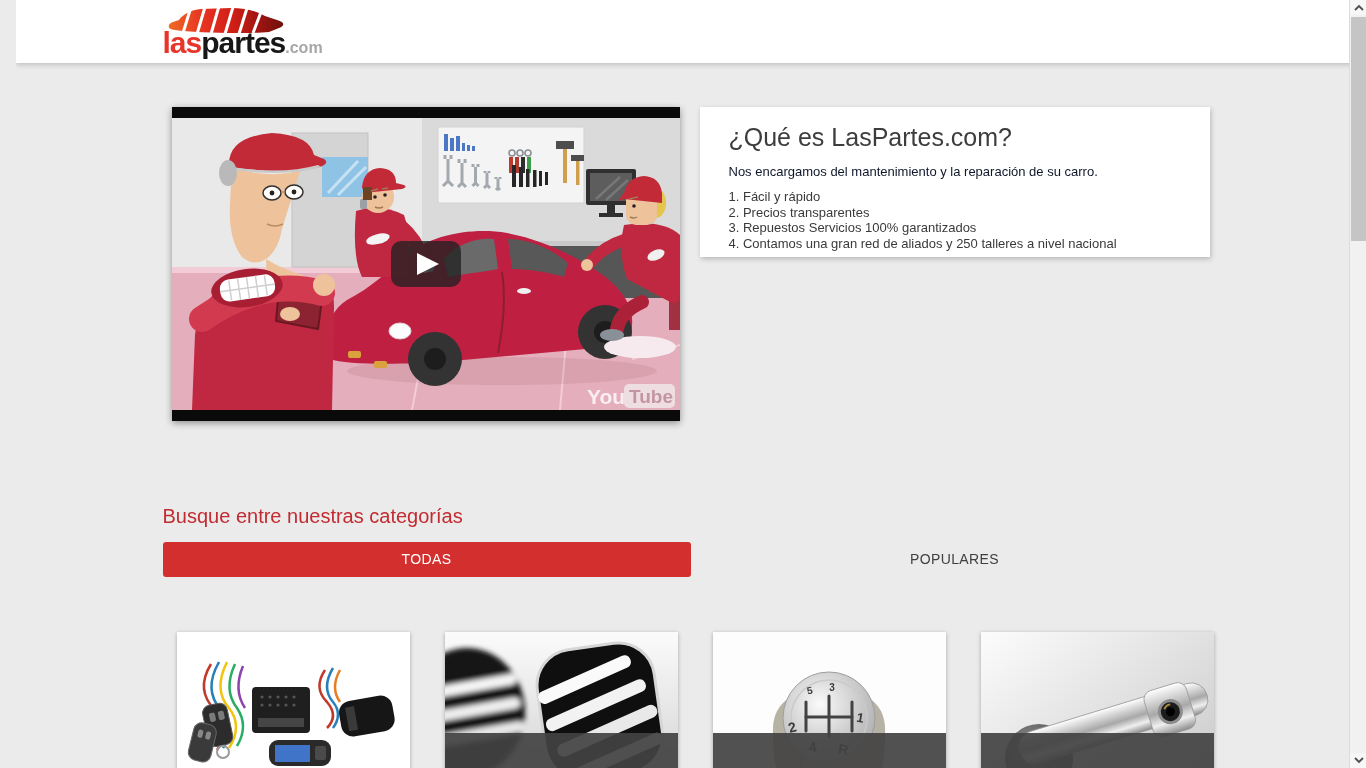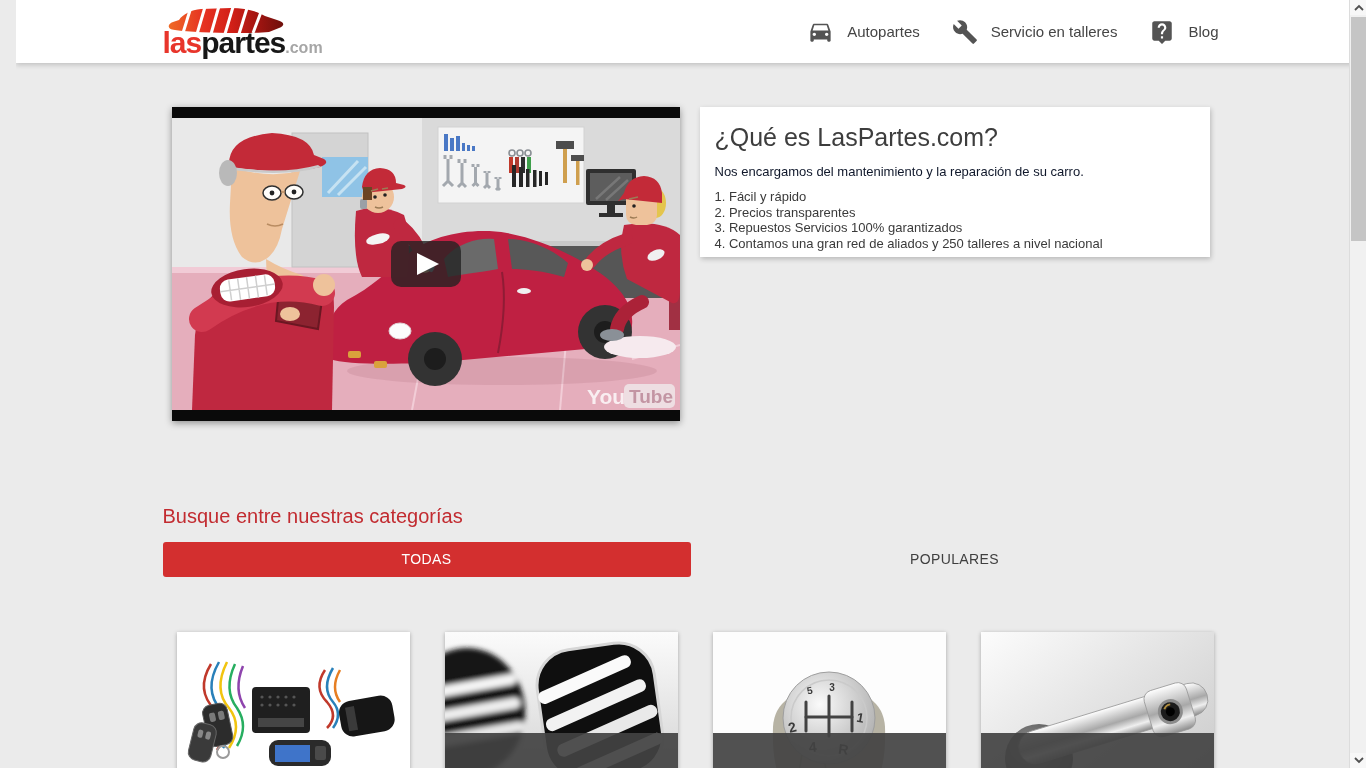--- a/index.html
+++ b/index.html
@@ -17,21 +17,21 @@
   .logo-text .p3 { color:#a6a6a6; font-size:16px; letter-spacing:0; }
   nav { display:flex; align-items:center; gap:32px; }
   .nav-item { display:flex; align-items:center; gap:13px; font-size:15px; color:#454545; cursor:pointer; }
   .nav-item svg { display:block; }
 
   
   main { width:1056px; margin:0 auto; }
   .hero { display:flex; gap:20px; padding:44px 9px 0 9px; }
   .video { width:508px; height:314px; position:relative; background:#0a0a0a; box-shadow:0 2px 7px rgba(0,0,0,.4); cursor:pointer; flex:none;text-decoration:underline; }
   .video svg { display:block; }
-  .about { width:596px; height:150px; background:#fff; box-shadow:1px 2px 5px rgba(0,0,0,.22); padding:10px 15px; }
+  .about { width:596px; height:150px; background:#fff; box-shadow:1px 2px 5px rgba(0,0,0,.22); padding:10px 29px; }
   .about h1 { font-size:25px; font-weight:400; color:#3d3d3d; margin:6px 0 12px 0; }
   .about p { font-size:13px; color:#0f172a; margin-bottom:10px; }
   .about ul { list-style:none; }
   .about li { font-size:13px; color:#3a3a3a; line-height:15.5px; }
 
   
   .cats-title { margin-top:84px; text-align:left; font-size:20px; font-weight:400; color:#c22b30; }
   .tabs { display:flex; margin-top:14px; padding:0 0; }
   .tab { flex:1; height:35px; line-height:35px; text-align:center; font-size:14px; letter-spacing:.4px; color:#3f3f3f; cursor:pointer; font-weight:normal; }
   .tab.active { background:#d32f2f; color:#fff; border-radius:3px; }
@@ -71,46 +71,20 @@
             <path d="M26 1 L18 27"></path>
               <path d="M40 1 L32 28"></path>
               <path d="M54 0 L46 28"></path>
             <path d="M68 1 L60 28"></path>
               <path d="M82 2 L74 28"></path>
               <path d="M96 6 L88 27"></path>
           </g>
         </svg>
         <div class="logo-text"><span class="p1">las</span><span class="p2">partes</span><span class="p3">.com</span></div>
       </a>
-      <nav>
-        <a class="nav-item">
-          <span>
-            <svg width="27" height="27" viewBox="0 0 24 24" fill="#545454">
-                <path d="M18.92 6.01C18.72 5.42 18.16 5 17.5 5h-11c-.66 0-1.21.42-1.42 1.01L3 12v8c0 .55.45 1 1 1h1c.55 0 1-.45 1-1v-1h12v1c0 .55.45 1 1 1h1c.55 0 1-.45 1-1v-8l-2.08-5.99zM6.5 16c-.83 0-1.5-.67-1.5-1.5S5.67 13 6.5 13s1.5.67 1.5 1.5S7.33 16 6.5 16zm11 0c-.83 0-1.5-.67-1.5-1.5s.67-1.5 1.5-1.5 1.5.67 1.5 1.5-.67 1.5-1.5 1.5zM5 11l1.5-4.5h11L19 11H5z"></path>
-              </svg>
-          </span>
-          <span>Autopartes</span>
-        </a>
-        <a class="nav-item">
-          <span>
-            <svg width="26" height="26" viewBox="0 0 24 24" fill="#545454">
-                <path d="M22.7 19l-9.1-9.1c.9-2.3.4-5-1.5-6.9-2-2-5-2.4-7.4-1.3L9 6 6 9 1.6 4.7C.4 7.1.9 10.1 2.9 12.1c1.9 1.9 4.6 2.4 6.9 1.5l9.1 9.1c.4.4 1 .4 1.4 0l2.3-2.3c.5-.4.5-1.1.1-1.4z"></path>
-              </svg>
-          </span>
-          <span>Servicio en talleres</span>
-        </a>
-        <a class="nav-item">
-          <span>
-            <svg width="26" height="26" viewBox="0 0 24 24" fill="#545454">
-                <path d="M19 2H5c-1.1 0-2 .9-2 2v14c0 1.1.9 2 2 2h4l3 3 3-3h4c1.1 0 2-.9 2-2V4c0-1.1-.9-2-2-2zm-6 16h-2v-2h2v2zm2.07-7.75l-.9.92C13.45 11.9 13 12.5 13 14h-2v-.5c0-1.1.45-2.1 1.17-2.83l1.24-1.26c.37-.36.59-.86.59-1.41 0-1.1-.9-2-2-2s-2 .9-2 2H8c0-2.21 1.79-4 4-4s4 1.79 4 4c0 .88-.36 1.68-.93 2.25z"></path>
-              </svg>
-          </span>
-          <span>Blog</span>
-        </a>
-      </nav>
     </div>
   </header>
 
   <main>
     <div class="hero">
 
       <div class="video">
         <svg width="508" height="314" viewBox="0 0 508 314">
           <defs>
             <radialGradient id="dome" cx=".4" cy=".35" r=".75">

